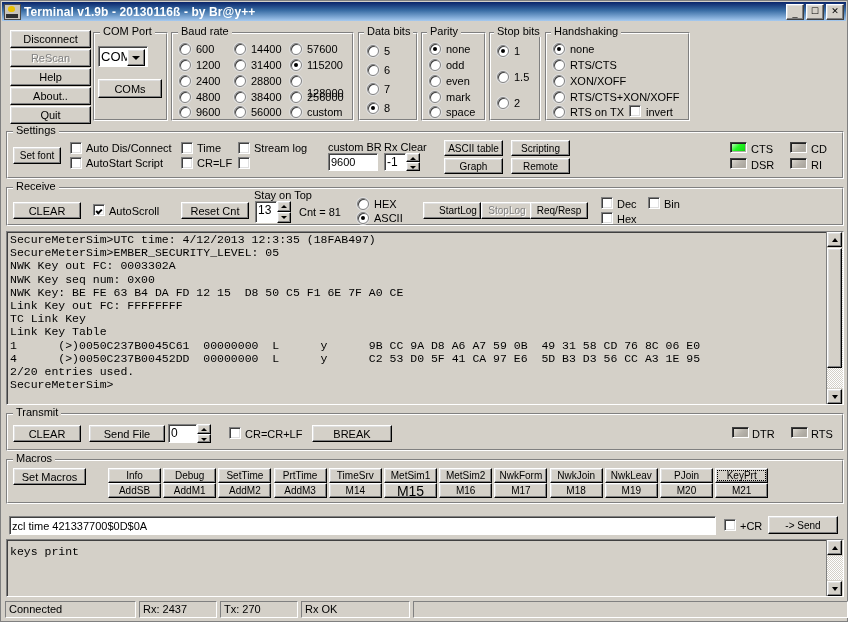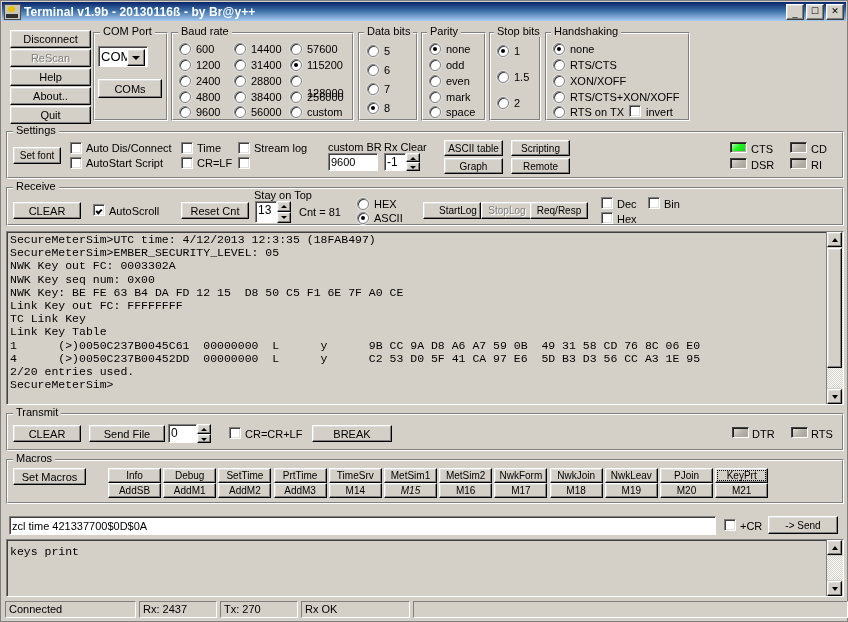--- a/index.html
+++ b/index.html
@@ -533,20 +533,20 @@
     <div class="btn" style="left: 493.4px; top: 467px; width: 53px; height: 15px; font-size: 10px;">NwkForm</div>
     <div class="btn" style="left: 548.6px; top: 467px; width: 53px; height: 15px; font-size: 10px;">NwkJoin</div>
     <div class="btn" style="left: 603.8px; top: 467px; width: 53px; height: 15px; font-size: 10px;">NwkLeav</div>
     <div class="btn" style="left: 659px; top: 467px; width: 53px; height: 15px; font-size: 10px;">PJoin</div>
     <div class="btn focus" style="left: 714.2px; top: 467px; width: 53px; height: 15px; font-size: 10px;">KeyPrt</div>
     <div class="btn" style="left: 107px; top: 482px; width: 53px; height: 15px; font-size: 10px;">AddSB</div>
     <div class="btn" style="left: 162.2px; top: 482px; width: 53px; height: 15px; font-size: 10px;">AddM1</div>
     <div class="btn" style="left: 217.4px; top: 482px; width: 53px; height: 15px; font-size: 10px;">AddM2</div>
     <div class="btn" style="left: 272.6px; top: 482px; width: 53px; height: 15px; font-size: 10px;">AddM3</div>
     <div class="btn" style="left: 327.8px; top: 482px; width: 53px; height: 15px; font-size: 10px;">M14</div>
-    <div class="btn" style="left: 383px; top: 482px; width: 53px; height: 15px; font-size: 10px; font-style: italic;">M15</div>
+    <div class="btn" style="left: 383px; top: 482px; width: 53px; height: 15px; font-size: 14px;">M15</div>
     <div class="btn" style="left: 438.2px; top: 482px; width: 53px; height: 15px; font-size: 10px;">M16</div>
     <div class="btn" style="left: 493.4px; top: 482px; width: 53px; height: 15px; font-size: 10px;">M17</div>
     <div class="btn" style="left: 548.6px; top: 482px; width: 53px; height: 15px; font-size: 10px;">M18</div>
     <div class="btn" style="left: 603.8px; top: 482px; width: 53px; height: 15px; font-size: 10px;">M19</div>
     <div class="btn" style="left: 659px; top: 482px; width: 53px; height: 15px; font-size: 10px;">M20</div>
     <div class="btn" style="left: 714.2px; top: 482px; width: 53px; height: 15px; font-size: 10px;">M21</div>
   </div>
 
 </body></html>

